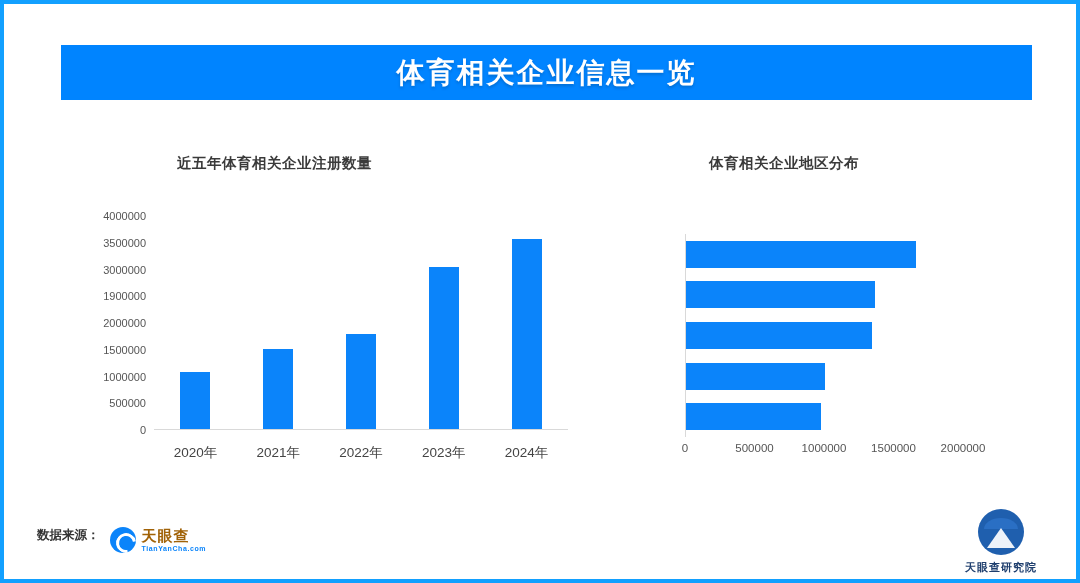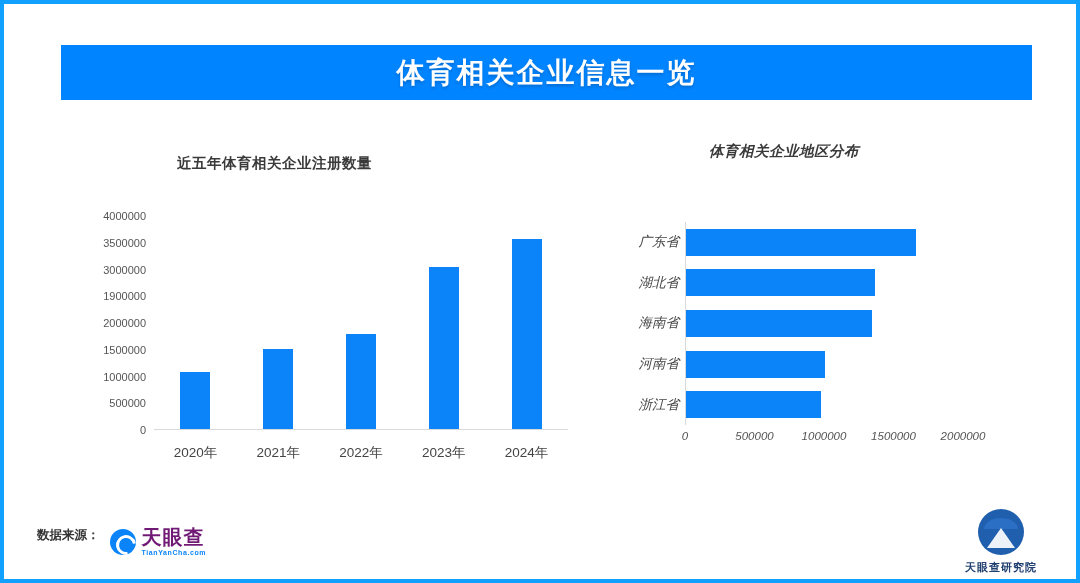--- a/index.html
+++ b/index.html
@@ -63,21 +63,21 @@
     width:30px;background:#0b84fa;
   }
   .v-xlabels{
     position:absolute;left:70px;top:300px;width:414px;
     display:flex;
   }
   .v-xlabel{
     flex:1 1 0;text-align:center;font-size:13.5px;color:#444;
   }
   
-  #right-panel{left:590px;top:128px;width:450px;height:345px;font-style:italic;}
+  #right-panel{left:590px;top:140px;width:450px;height:345px;}
   #right-panel .panel-title{position:absolute;left:115px;top:10px;}
   .hplot{
     position:absolute;left:91px;top:90px;width:278px;height:203px;
   }
   .h-axis-line{
     position:absolute;left:0;top:0;width:1px;height:203px;background:#d9d9d9;
   }
   .h-rows{
     position:absolute;left:0;top:0;width:278px;height:203px;
     display:flex;flex-direction:column;justify-content:space-around;
@@ -115,21 +115,21 @@
     width:26px;height:26px;border-radius:50%;
     background:#0b84fa;position:relative;flex:none;
   }
   .tyc-mark:after{
     content:"";position:absolute;left:6px;top:6px;width:14px;height:14px;
     border-radius:50%;border:3px solid #fff;border-right-color:transparent;
     transform:rotate(35deg);
   }
   .tyc-wordmark{display:flex;flex-direction:column;line-height:1;}
   .tyc-cn{
-    font-size:20px;font-weight:bold;color:#701a75;letter-spacing:1px;
+    font-size:15px;font-weight:bold;color:#a16207;letter-spacing:1px;
   }
   .tyc-en{
     font-size:7px;font-weight:bold;color:#0b84fa;letter-spacing:.6px;margin-top:2px;
   }
   .footer-right{
     position:absolute;left:952px;top:505px;width:90px;
     display:flex;flex-direction:column;align-items:center;
   }
   .inst-mark{
     width:46px;height:46px;border-radius:50%;
@@ -200,27 +200,20 @@
         <div class="v-xlabel">2021年</div>
         <div class="v-xlabel">2022年</div>
         <div class="v-xlabel">2023年</div>
         <div class="v-xlabel">2024年</div>
       </div>
   </div>
 
   <div class="panel" id="right-panel">
     <div class="panel-title">体育相关企业地区分布</div>
 
-    <div class="h-cats" id="h-cats">
-        <div class="h-cat">广东省</div>
-        <div class="h-cat">湖北省</div>
-        <div class="h-cat">海南省</div>
-        <div class="h-cat">河南省</div>
-        <div class="h-cat">浙江省</div>
-      </div>
 
     <div class="hplot">
       <div class="h-rows" id="h-rows">
           <div class="h-row">
             <div class="h-bar" title="广东省: 1660000" style="width: 230.74px; background: rgb(11, 132, 250);"></div>
           </div>
           <div class="h-row">
             <div class="h-bar" title="湖北省: 1370000" style="width: 190.43px; background: rgb(11, 132, 250);"></div>
           </div>
           <div class="h-row">

